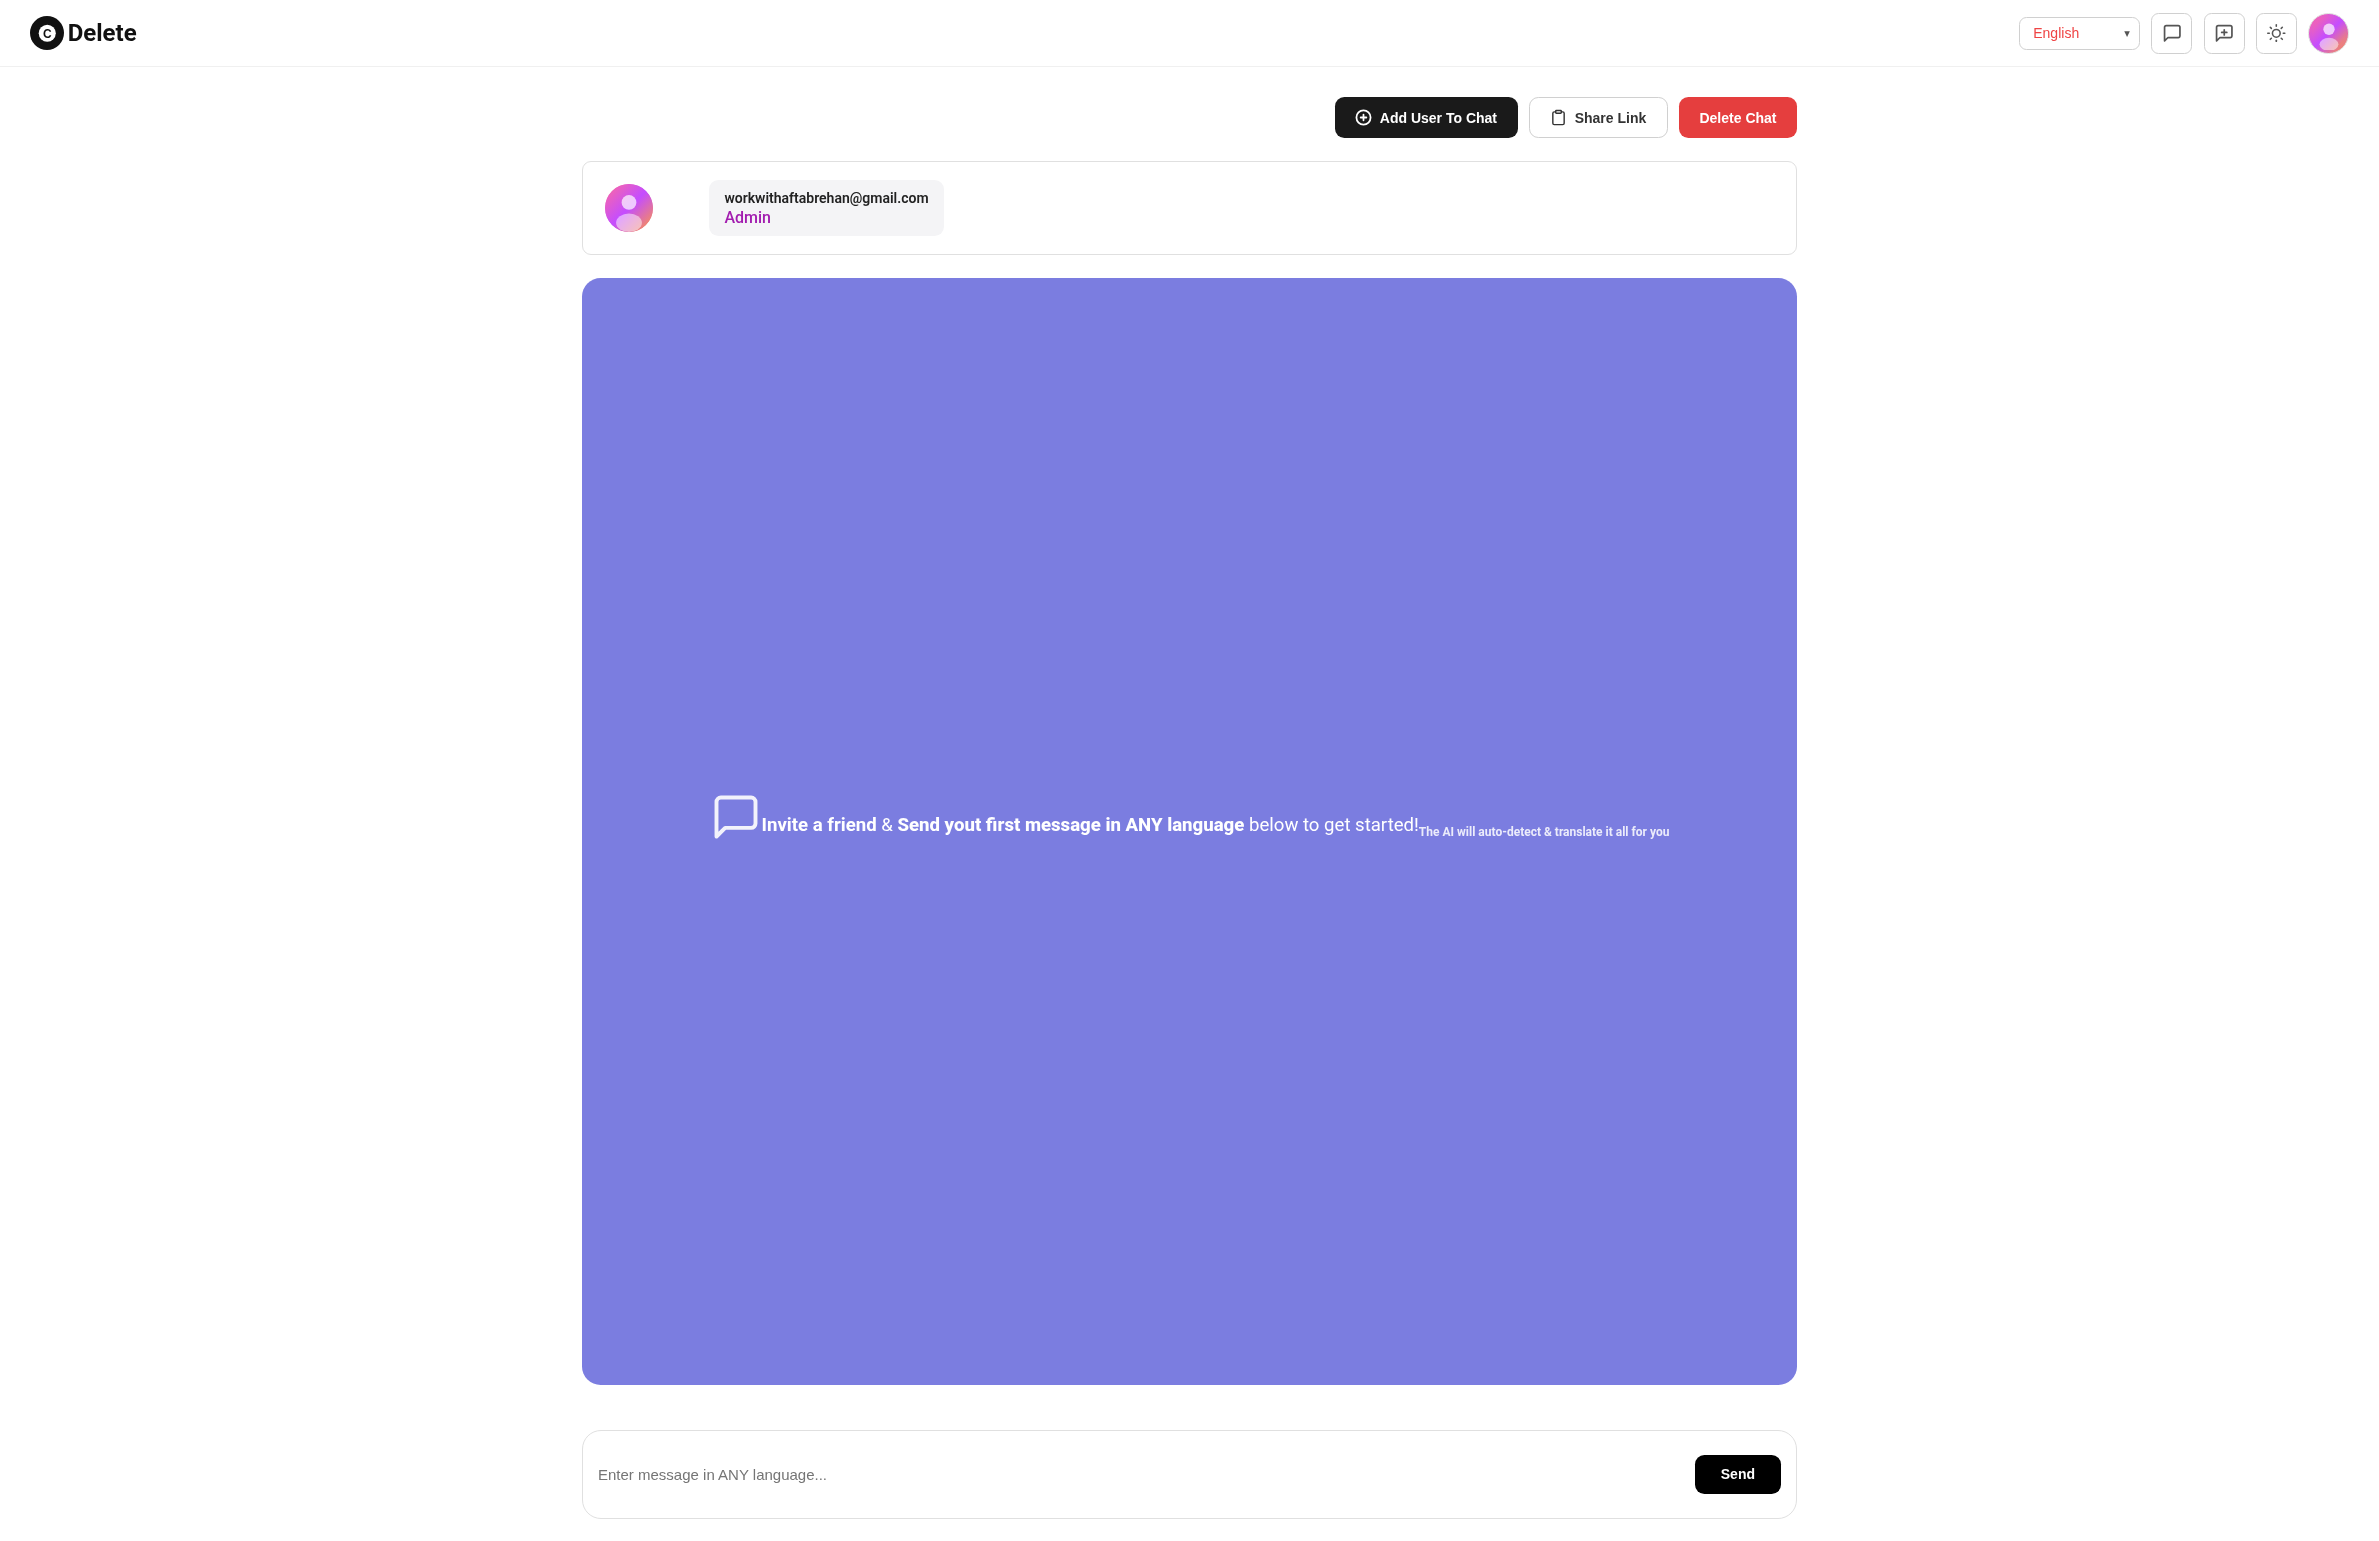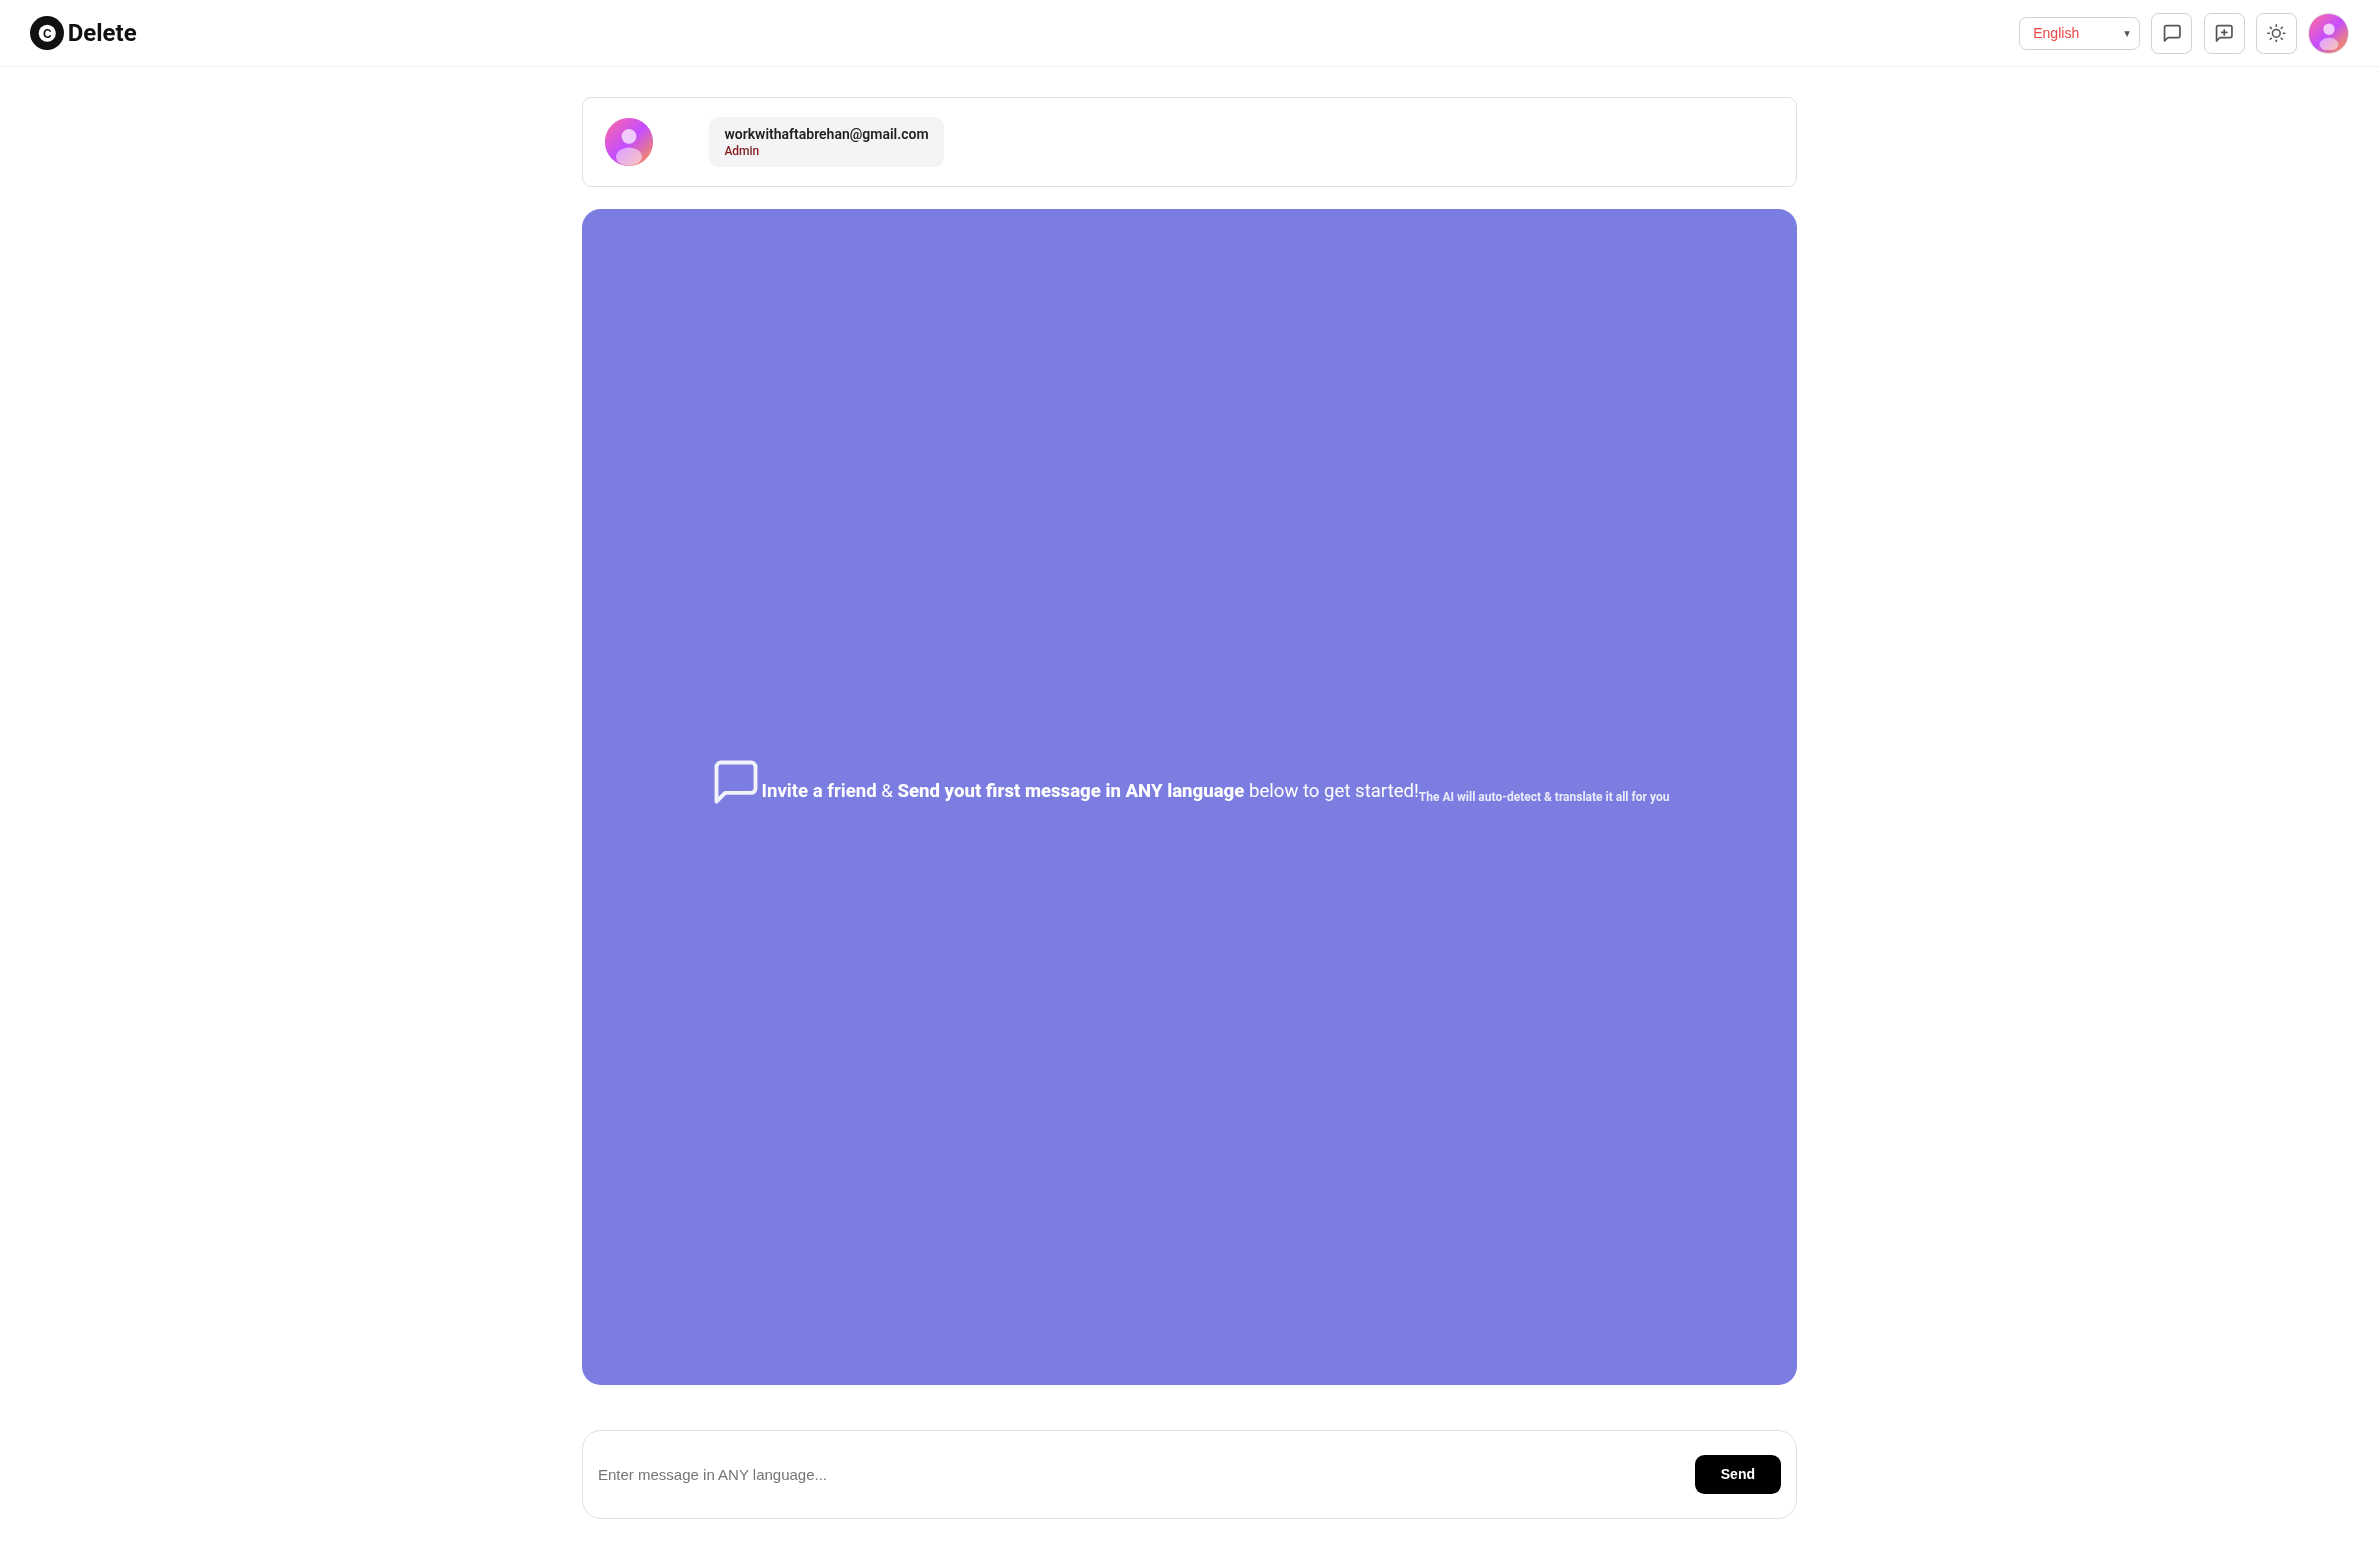--- a/index.html
+++ b/index.html
@@ -175,22 +175,22 @@
       padding: 9.3px 15px;
     }
 
     .user-email {
       font-size: 14px;
       font-weight: 600;
       color: #222;
     }
 
     .user-role {
-      font-size: 12px;
-      color: #7f1d1d;
+      font-size: 16px;
+      color: #a21caf;
       font-weight: 500;
       margin-top: 1.9px;
     }
 
     
     .welcome-banner {
       background: #7b7de0;
       border-radius: 18.6px;
       display: flex;
       flex-direction: row;
@@ -368,20 +368,42 @@
         <circle cx="18" cy="18" r="18" fill="url(#avatarGrad)"></circle>
         <circle cx="18" cy="14" r="6" fill="rgba(255,255,255,0.7)"></circle>
         <ellipse cx="18" cy="30" rx="10" ry="7" fill="rgba(255,255,255,0.5)"></ellipse>
       </svg>
     </button>
   </div>
 </header>
 
 <div class="main-content">
 
+  <div class="action-bar">
+    <button class="btn-add-user">
+      <svg width="17" height="17" viewBox="0 0 24 24" fill="none" stroke="white" stroke-width="2.5" stroke-linecap="round" stroke-linejoin="round">
+        <circle cx="12" cy="12" r="10"></circle>
+        <line x1="12" y1="8" x2="12" y2="16"></line>
+        <line x1="8" y1="12" x2="16" y2="12"></line>
+      </svg>
+      <span>Add User To Chat</span>
+    </button>
+
+    <button class="btn-share-link">
+      <svg width="17" height="17" viewBox="0 0 24 24" fill="none" stroke="#333" stroke-width="2" stroke-linecap="round" stroke-linejoin="round">
+        <rect x="8" y="2" width="8" height="4" rx="1" ry="1"></rect>
+        <path d="M16 4h2a2 2 0 0 1 2 2v14a2 2 0 0 1-2 2H6a2 2 0 0 1-2-2V6a2 2 0 0 1 2-2h2"></path>
+      </svg>
+      <span>Share Link</span>
+    </button>
+
+    <button class="btn-delete-chat">
+      <span>Delete Chat</span>
+    </button>
+  </div>
 
   <div class="user-card">
     <div class="user-card-avatar">
       <svg width="48" height="48" viewBox="0 0 52 52">
         <defs>
           <linearGradient id="avatarGrad2" x1="0%" y1="0%" x2="100%" y2="100%">
             <stop offset="0%" style="stop-color:#ff6b9d"></stop>
             <stop offset="50%" style="stop-color:#c44dff"></stop>
             <stop offset="100%" style="stop-color:#ff9a3c"></stop>
           </linearGradient>

